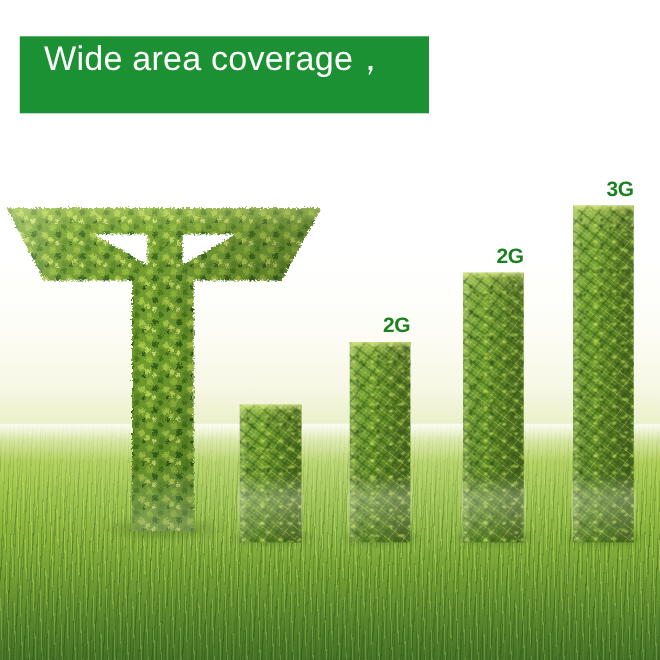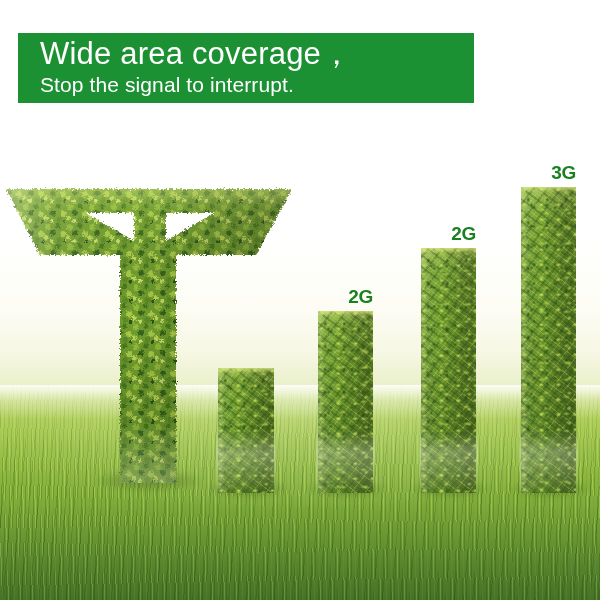--- a/index.html
+++ b/index.html
@@ -61,21 +61,21 @@
   }
   .field-shade{
     position:absolute;left:0;bottom:0;width:600px;height:215px;
     background:radial-gradient(120% 80% at 50% 10%,
       rgba(255,255,255,0.25) 0%, rgba(255,255,255,0) 60%),
       linear-gradient(to bottom, rgba(0,0,0,0) 55%, rgba(20,50,10,0.20) 100%);
   }
 
   
   .banner{
-    position:absolute;left:18px;top:33px;width:456px;height:70px;
+    position:absolute;left:18px;top:33px;width:372px;height:70px;
     background:#1c9133;
     box-sizing:border-box;
     padding:3px 0 0 22px;
   }
   .banner .line1{
     color:#ffffff;font-size:31px;line-height:36px;
     font-weight:400;letter-spacing:.2px;white-space:nowrap;
   }
   .banner .line2{
     color:#ffffff;font-size:21px;line-height:26px;
@@ -237,16 +237,15 @@
   </div>
   <div class="bar-label" style="left:421px;top:223px;width:55px;">2G</div>
 
   <div class="hedge fade-base" style="left:521px;top:187px;width:55px;height:306px;">
     <div class="crisp-top"></div>
   </div>
   <div class="bar-label" style="left:521px;top:162px;width:55px;">3G</div>
 
   <div class="banner">
     <div class="line1">Wide area coverage，</div>
-    <div class="line2">Stop the signal to interrupt.</div>
   </div>
 
 </div>
 
 </body></html>

